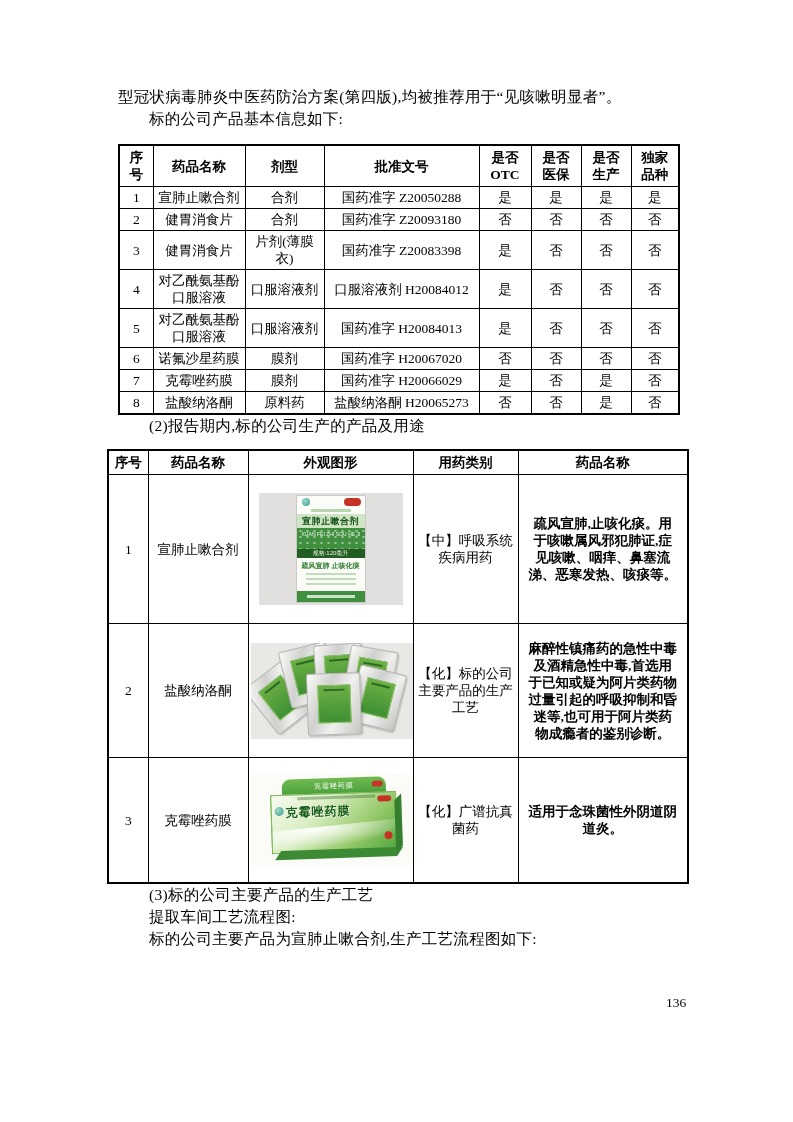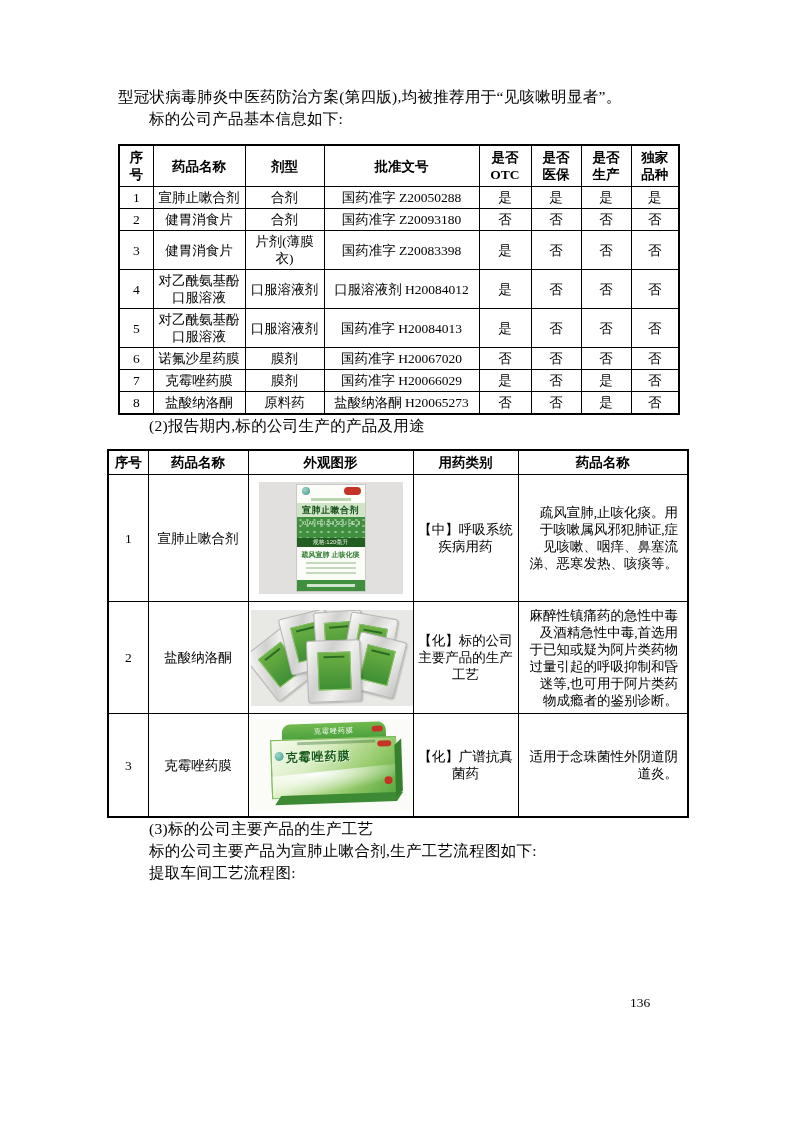--- a/index.html
+++ b/index.html
@@ -22,24 +22,24 @@
   th, td {
     border:1px solid #000; text-align:center; vertical-align:middle;
     font-size:13.5px; line-height:17px; padding:2px 3px;
     overflow:hidden; word-break:break-all;
   }
   th { font-weight:bold; white-space:pre-line; padding:3px 2px; }
   #t2 td { line-height:17px; }
   #t2 tr.r1 td { height:118px; }
   #t2 tr.r2 td { height:103px;margin-left:25px; }
   #t2 tr.r3 td { height:94px; }
-  td.indication { text-align:right; padding:4px 9px; }
+  td.indication { text-align:center; padding:15px 9px;font-weight:bold; }
   td.imgcell { padding:3px 2px; }
 
-  .pagenum { position:absolute; left:630px; top:995px; font-size:13.5px; }
+  .pagenum { position:absolute; left:666px; top:995px; font-size:13.5px; }
 
   
   .photo1 { width:144px; height:112px; background:#e1e0de; margin:0 auto;
             display:flex; align-items:center; justify-content:center; }
   .box1 { width:68px; height:106px; background:#fdfdfa; border:1px solid #c9c9c5;
           display:flex; flex-direction:column; font-family:"Liberation Sans",sans-serif; }
   .b1-top { height:12px; position:relative; background:#fcfcf9; }
   .logo-dot { position:absolute; left:5px; top:2px; width:8px; height:8px; border-radius:50%;
               background:radial-gradient(circle at 35% 35%, #9fd6c9, #3c9a8e); }
   .otc-badge { position:absolute; right:4px; top:2px; width:17px; height:8px;
@@ -322,19 +322,19 @@
               </div>
             </div>
           </td>
           <td>【化】广谱抗真菌药</td>
           <td class="indication">适用于念珠菌性外阴道阴道炎。</td>
         </tr>
       </tbody>
     </table>
 
     <p class="para indent mt-sec3">(3)标的公司主要产品的生产工艺</p>
+    <p class="para indent mt-par">提取车间工艺流程图:</p>
     <p class="para indent mt-par">标的公司主要产品为宣肺止嗽合剂,生产工艺流程图如下:</p>
-    <p class="para indent mt-par">提取车间工艺流程图:</p>
 
   </div>
 
   <div class="pagenum">136</div>
 </div>
 
 </body></html>

